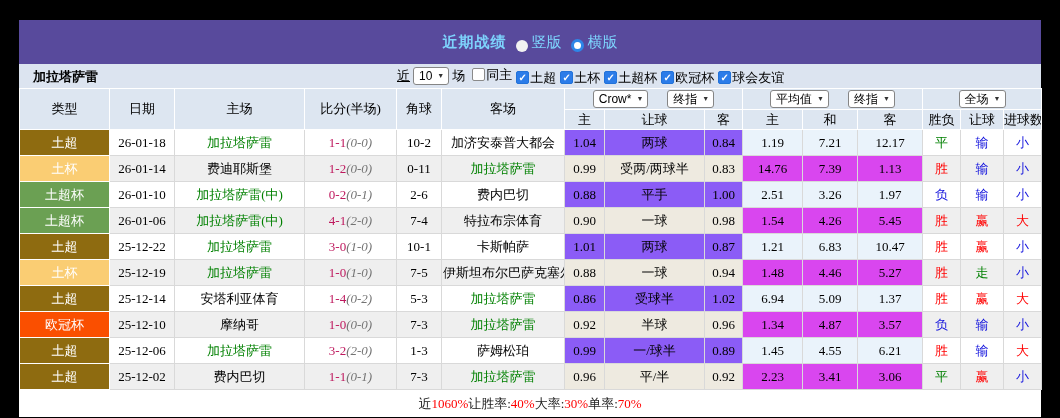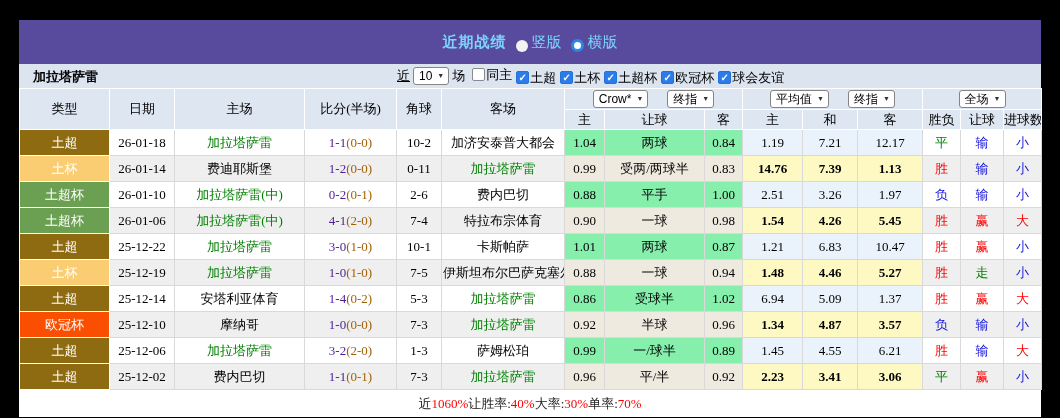--- a/index.html
+++ b/index.html
@@ -26,27 +26,27 @@
   .cb.checked { background:#2b7ce9; border-color:#2272d8; color:#fff; font-size:10px; font-weight:bold; font-family:"Liberation Sans",sans-serif; }
 
   
   table { border-collapse:collapse; table-layout:fixed; width:1022px; font-size:13px; }
   thead th { background:#dde6f1; border:1px solid #fff; font-weight:normal; font-size:13px; padding:0; height:20px; white-space:nowrap; overflow:hidden; }
   thead tr.selrow th { height:21px; }
   thead .selwrap { display:flex; align-items:flex-start; justify-content:center; gap:19px; }
   tbody td { border:1px solid #d9d9d9; text-align:center; height:26px; padding:0 1px; white-space:nowrap; overflow:hidden; }
   tbody tr.odd td { background:#fff; }
   tbody tr.even td { background:#efefef; }
-  tbody tr.odd td.cream { background:#86efac; }
+  tbody tr.odd td.cream { background:#8b5cf6; }
   tbody tr.even td.cream { background:#eeeae0; }
   tbody tr.odd td.avgcol { background:#eaf3fb; }
-  tbody tr.even td.avgcol { background:#fef9c3;font-weight:bold; }
+  tbody tr.even td.avgcol { background:#d946ef; }
   tbody td.type { border-color:#fff; color:#fff; }
-  td .ft { color:#4c1d95; }
-  td .ht { color:#a16207; }
+  td .ft { color:#be185d; }
+  td .ht { color:#737373;font-style:italic; }
   .focus { color:#008000; }
   .c-red { color:#ff0000; }
   .c-blue { color:#1414dd; }
   .c-green { color:#008000; }
 
   
   .summary { height:27px; background:#fff; display:flex; align-items:center; justify-content:center; font-size:13px; color:#222; }
   .summary .c-red { color:#ff0000; }
 </style>
 </head>

